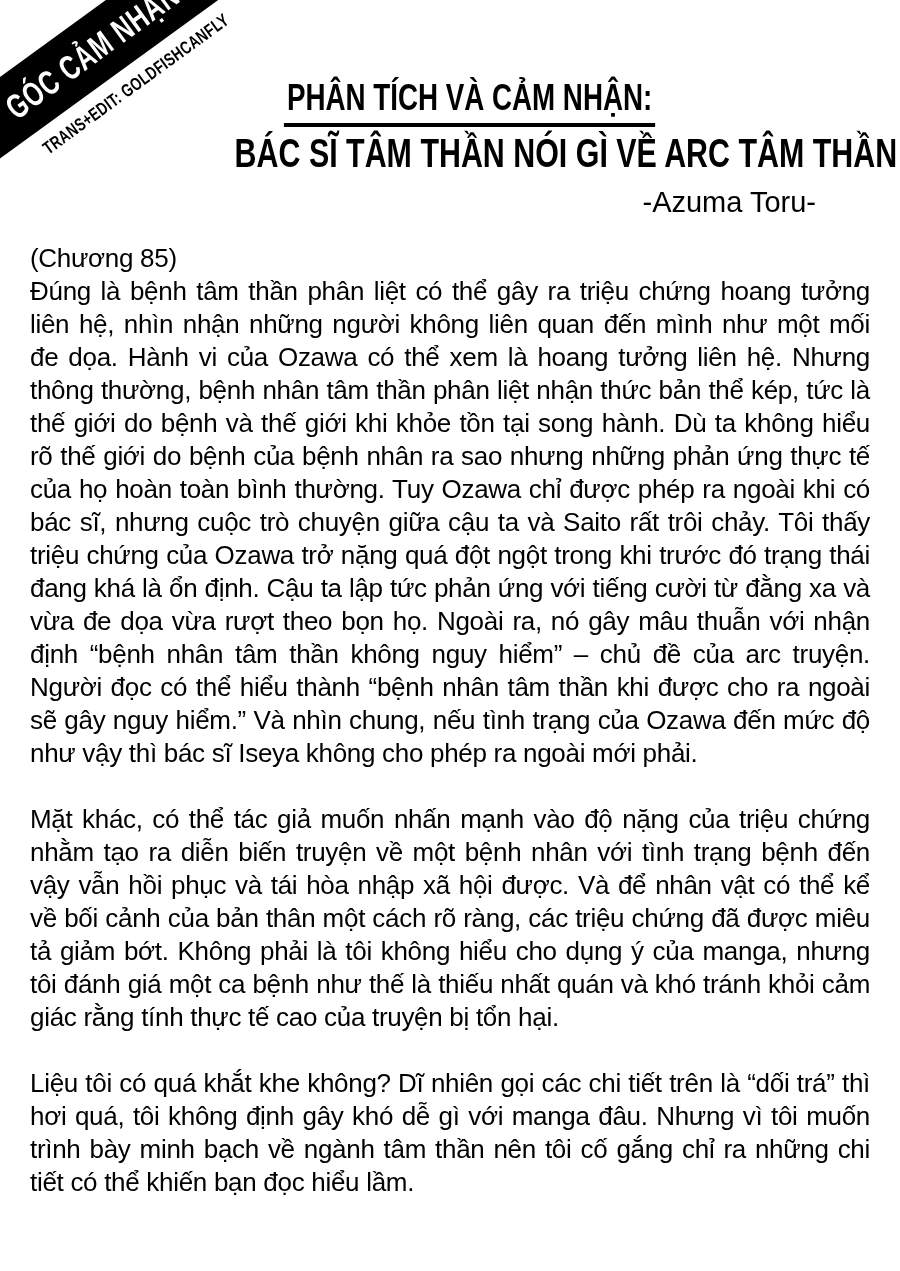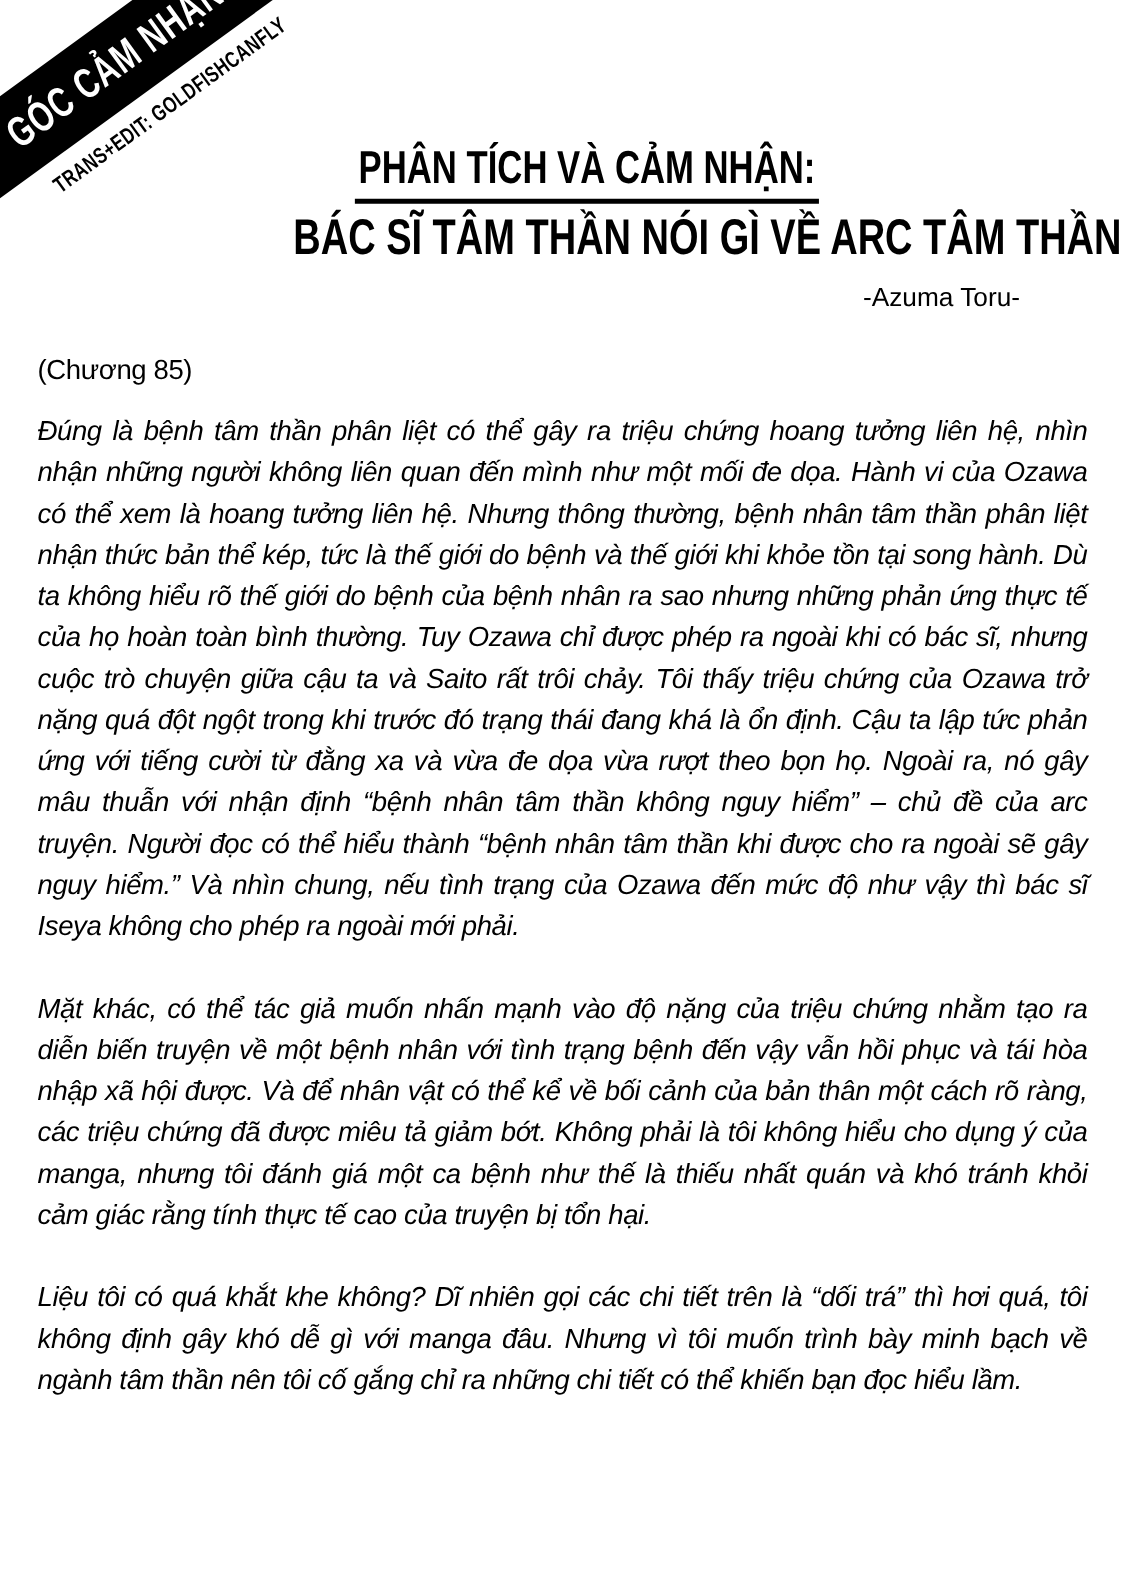--- a/index.html
+++ b/index.html
@@ -48,21 +48,21 @@
     white-space: nowrap;
   }
   .credit-inner {
     display: inline-block;
     transform: scaleX(0.75);
     transform-origin: left center;
     letter-spacing: 0.5px;
   }
 
   
-  .header { padding-top: 112px; }
+  .header { padding-top: 76px; }
   .title1-wrap { text-align: center; margin-left: 40px; line-height: 44px; }
   .title1 {
     display: inline-block;
     font-size: 37px;
     font-weight: bold;
     white-space: nowrap;
     border-bottom: 4px solid #000;
     padding: 0 4px 3px 4px;
     transform: scaleX(0.75);
     transform-origin: center bottom;
@@ -72,35 +72,35 @@
     display: inline-block;
     font-size: 40px;
     font-weight: bold;
     white-space: nowrap;
     transform: scaleX(0.76);
     transform-origin: center;
   }
   .author {
     text-align: right;
     padding-right: 84px;
-    font-size: 21px;
+    font-size: 29px;
     line-height: 32px;
     margin-top: 2px;
   }
 
   
   .body-text {
     margin: 24px 30px 0 30px;
-    font-size: 22px;
+    font-size: 26px;
     line-height: 33px;
     letter-spacing: -0.3px;
     text-align: justify;
   }
   .chapter { text-align: left; }
-  .body-text p { margin: 16px 0 33px 0; font-style: italic; }
+  .body-text p { margin: 0 0 33px 0; }
   .body-text p:last-child { margin-bottom: 0; }
 </style>
 </head>
 <body>
 
 <div class="page">
 
   <div class="stripe">
     <span class="stripe-label">GÓC CẢM NHẬN</span>
   </div>

